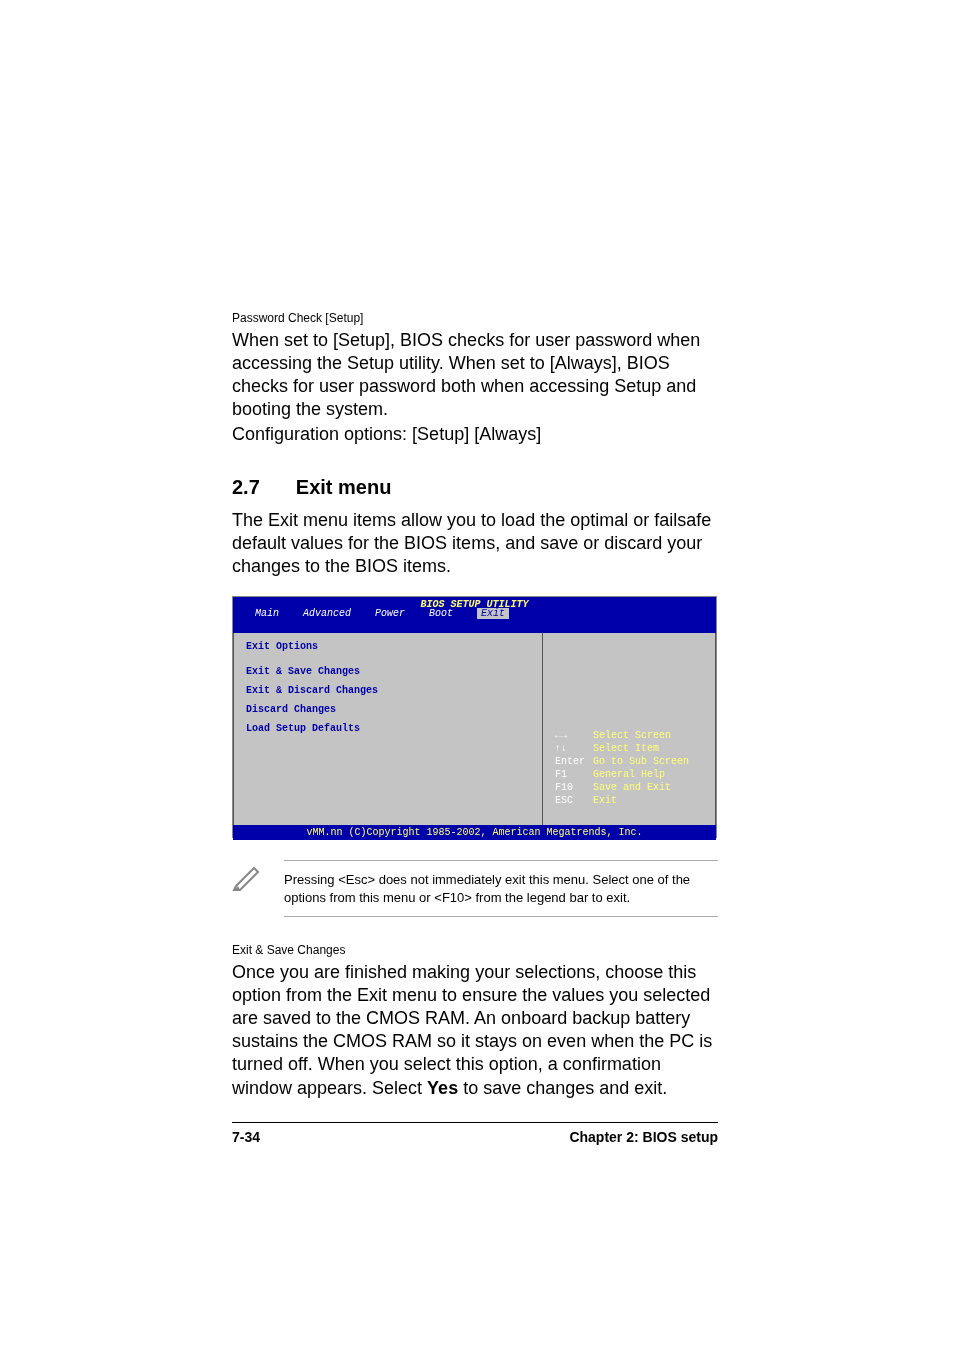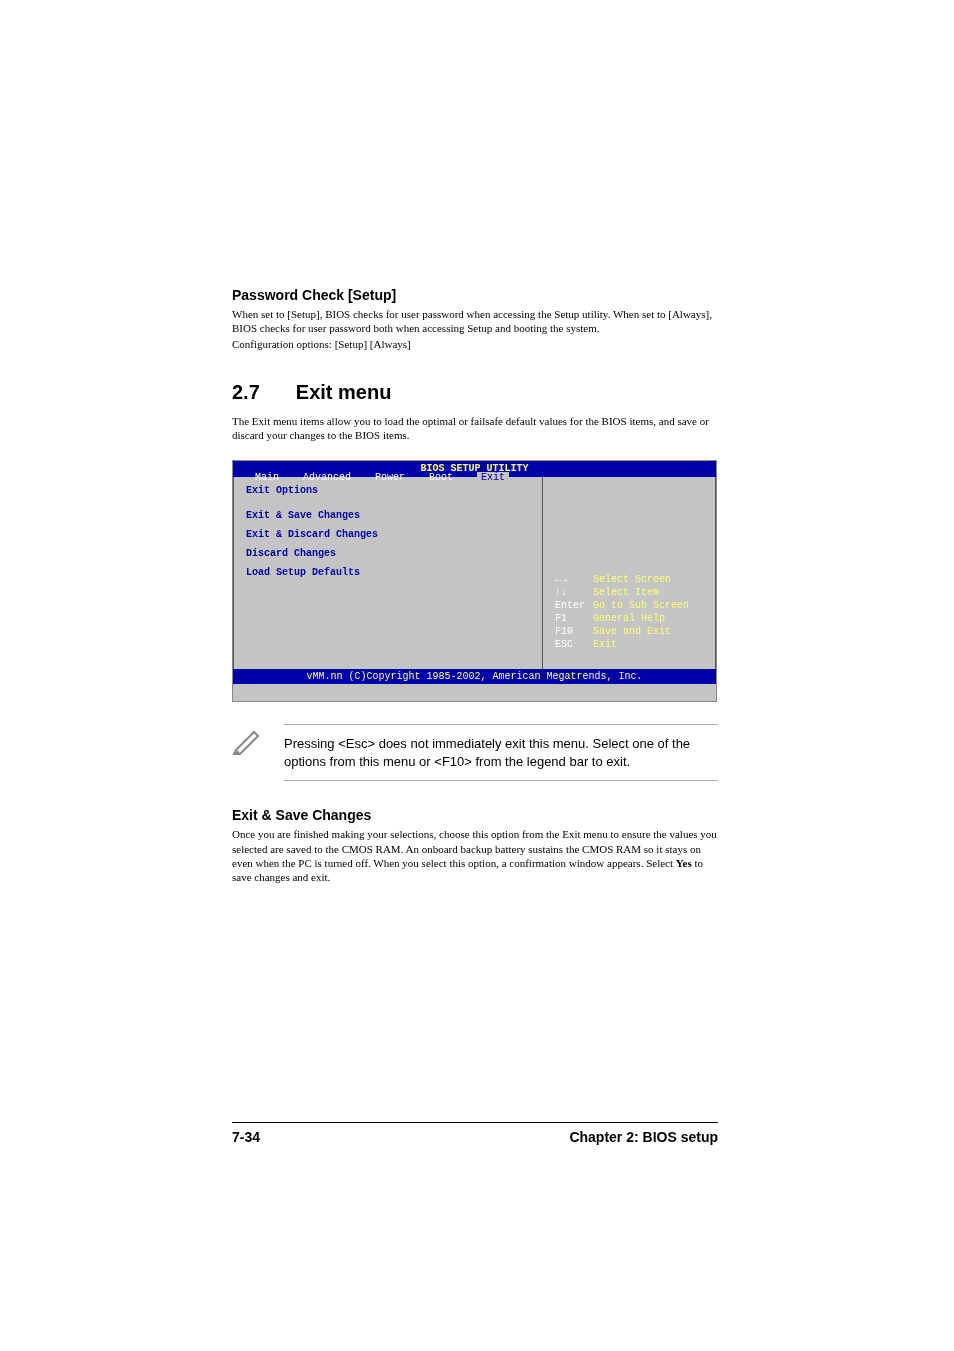--- a/index.html
+++ b/index.html
@@ -8,29 +8,29 @@
       height: 1351px;
       background: #fff;
       font-family: Arial, Helvetica, sans-serif;
       color: #000;
       position: relative;
     }
     .page-content {
       padding: 287px 236px 0 232px;
     }
     .heading-bold {
-      font-weight: bold;
-      font-size: 14px;
+      font-weight: normal;
+      font-size: 12px;
       margin-bottom: 4px;
+      margin-top: 24px;
     }
     .para {
-      font-size: 11px;
+      font-size: 18px;
       line-height: 1.28;
       margin-bottom: 2px;
-      font-family: Liberation Serif, serif;
     }
     .section-num {
       font-size: 20px;
       font-weight: bold;
       margin-top: 30px;
       margin-bottom: 10px;
     }
     .section-num .num { margin-right: 36px; }
     .bios-box {
       margin-top: 18px;
@@ -38,22 +38,23 @@
       height: 242px;
       background: #c4c4c4;
       border: 1px solid #888;
       position: relative;
       font-family: 'Courier New', monospace;
       font-size: 10px;
     }
     .bios-header {
       background: #0000aa;
       color: #fff;
-      height: 16px;
-      position: relative;
+      height: 36px;
+      position: relative;
+      font-style: italic;
     }
     .bios-title {
       color: #fffe77;
       font-weight: bold;
       text-align: center;
       font-size: 10px;
       padding-top: 2px;
     }
     .bios-tabs {
       color: #fff;

